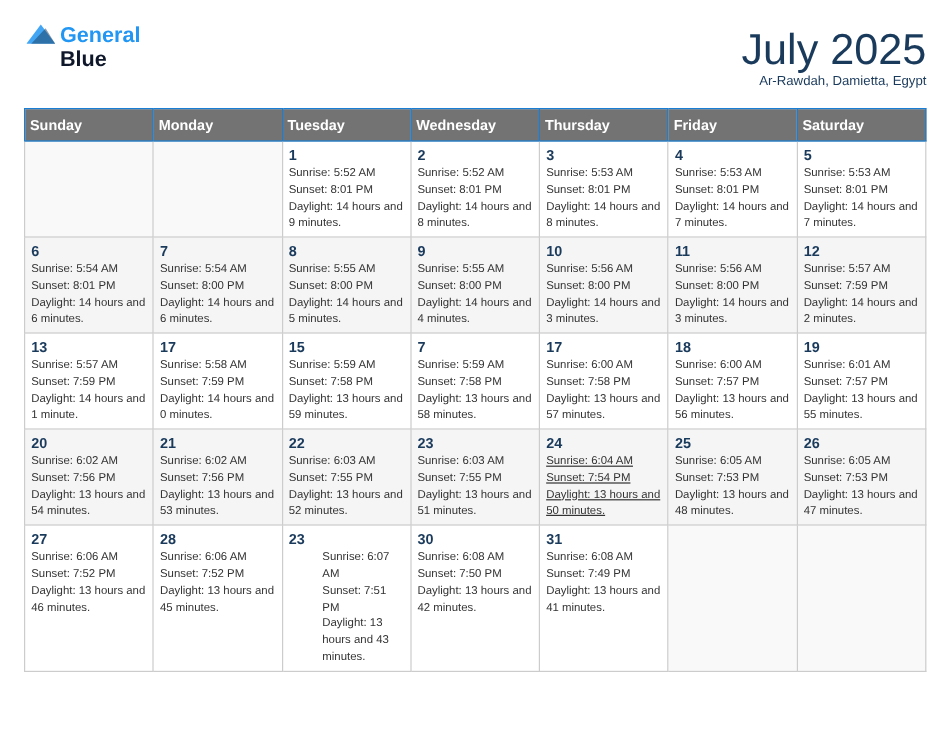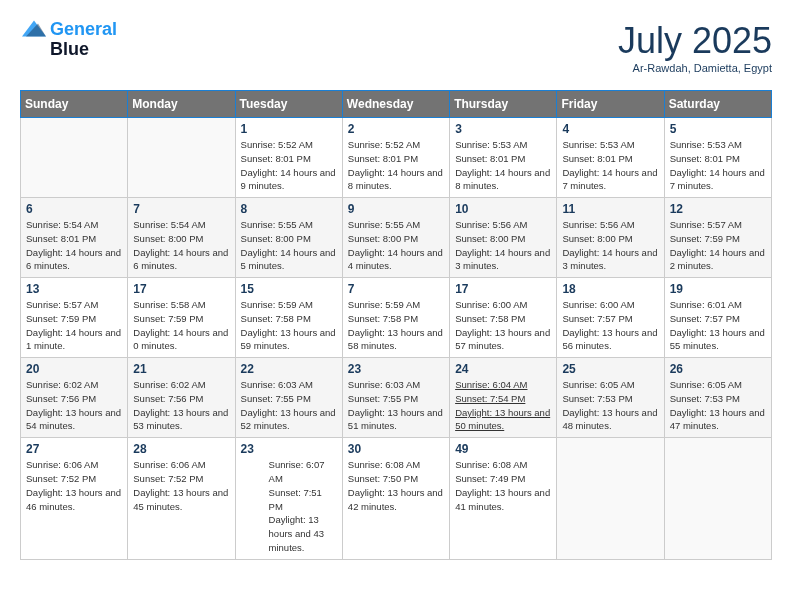--- a/index.html
+++ b/index.html
@@ -309,21 +309,21 @@
 Sunset: 7:51 PM
 Daylight: 13 hours and 43 minutes.</div>
         </td>
         <td>
           <div class="day-num">30</div>
           <div class="day-info" style="white-space: pre-line;">Sunrise: 6:08 AM
 Sunset: 7:50 PM
 Daylight: 13 hours and 42 minutes.</div>
         </td>
         <td>
-          <div class="day-num">49</div>
+          <div class="day-num">31</div>
           <div class="day-info" style="white-space: pre-line;">Sunrise: 6:08 AM
 Sunset: 7:49 PM
 Daylight: 13 hours and 41 minutes.</div>
         </td>
         <td class="empty"></td>
         <td class="empty"></td>
       </tr>
     </tbody>
 </table>
 

